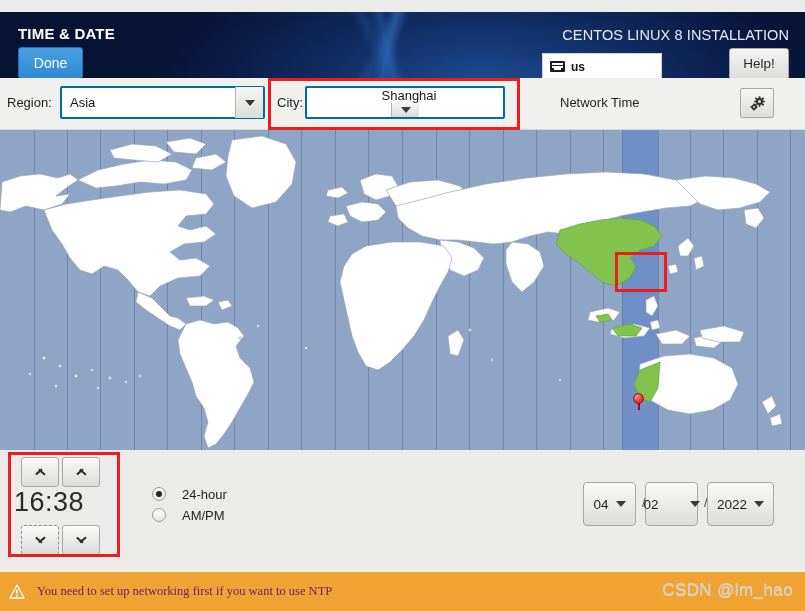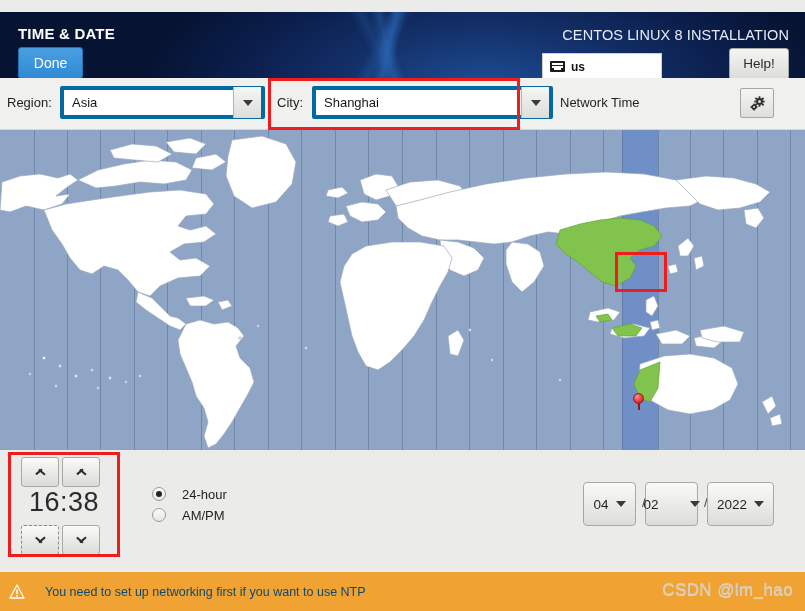--- a/index.html
+++ b/index.html
@@ -65,21 +65,21 @@
   }
 
   
   .toolbar {
     position: absolute; left: 0; top: 78px; width: 805px; height: 52px;
     background: #f0f0ee; border-bottom: 1px solid #d5d5d1;
   }
   .tb-label { position: absolute; font-size: 13px; color: #1f1f1f; top: 16px; }
   .combo {
     position: absolute; top: 86px; height: 33px;
-    background: #fff; border: 4px solid #0369a1; border-radius: 2px;
+    background: #fff; border: 2px solid #0369a1; border-radius: 2px;
     display: flex; align-items: center;
   }
   .combo .val { padding-left: 8px; font-size: 13px; color: #161616; flex: 1; }
   .combo .arrowbox {
     width: 28px; height: 31px; margin: 0;
     background: linear-gradient(180deg, #f6f6f5 0%, #dcdcd8 100%);
     border-left: 1px solid #b4b4b0;
     display: flex; align-items: center; justify-content: center;
   }
   .tri-down {
@@ -147,21 +147,21 @@
   .chev { width: 11px; height: 7px; position: relative; }
   .chev::before, .chev::after {
     content: ""; position: absolute; width: 7.5px; height: 1.8px; background: #2c2c2c; top: 2.6px;
   }
   .chev.up::before { left: 0; transform: rotate(-40deg); }
   .chev.up::after  { right: 0; transform: rotate(40deg); }
   .chev.down::before { left: 0; transform: rotate(40deg); }
   .chev.down::after  { right: 0; transform: rotate(-40deg); }
   .time-text {
     position: absolute; left: 14px; top: 487px; width: 100px;
-    font-size: 27px; color: #2b2b2b; text-align: center; letter-spacing: .5px;
+    font-size: 27px; color: #2b2b2b; letter-spacing: .5px;
   }
   .redbox { position: absolute; border: 3px solid #ee1c1c; pointer-events: none; }
 
   .radio-row { position: absolute; display: flex; align-items: flex-start; gap: 16px; }
   .radio {
     width: 14px; height: 14px; border-radius: 50%;
     background: linear-gradient(180deg, #fcfcfc 0%, #e6e6e3 100%);
     border: 1px solid #9b9b96; position: relative;
   }
   .radio.on::after {
@@ -181,21 +181,21 @@
 
   
   .statusbar {
     position: absolute; left: 0; top: 572px; width: 805px; height: 39px;
     background: #f0a232; display: flex; align-items: center;
   }
   .warn-ico {
     position: relative; margin-left: 9px; width: 16px; height: 15px;
   }
   .warn-ico svg { display: block; }
-  .status-text { margin-left: 20px; font-size: 12.5px; color: #0c4a6e; }
+  .status-text { margin-left: 12px; font-size: 12.5px; color: #701a75; font-family: Liberation Serif, serif; }
   .watermark {
     position: absolute; right: 12px; top: 8px;
     font-size: 17px; color: #cfcfcf; letter-spacing: .4px;
     text-shadow: 0 1px 0 rgba(255,255,255,.5);
   }
 </style>
 </head>
 <body>
 
 <div id="app">
@@ -215,21 +215,21 @@
 
   <div class="tb-label" style="left:7px; top:95px;">Region:</div>
   <div class="combo" style="left:60px; width:205px;">
     <span class="val">Asia</span>
     <span class="arrowbox">
         <i class="tri-down"></i>
       </span>
   </div>
 
   <div class="tb-label" style="left:277px; top:95px;">City:</div>
-  <div class="combo" style="left:312px; width:241px;">
+  <div class="combo" style="left:305px; width:200px;flex-direction:column;">
     <span class="val">Shanghai</span>
     <span class="arrowbox">
         <i class="tri-down"></i>
       </span>
   </div>
 
   <div class="nt-label">Network Time</div>
   <div class="gear-btn">
     <svg width="17" height="17" viewBox="0 0 17 17">
       <g fill="#2e2e2e">

